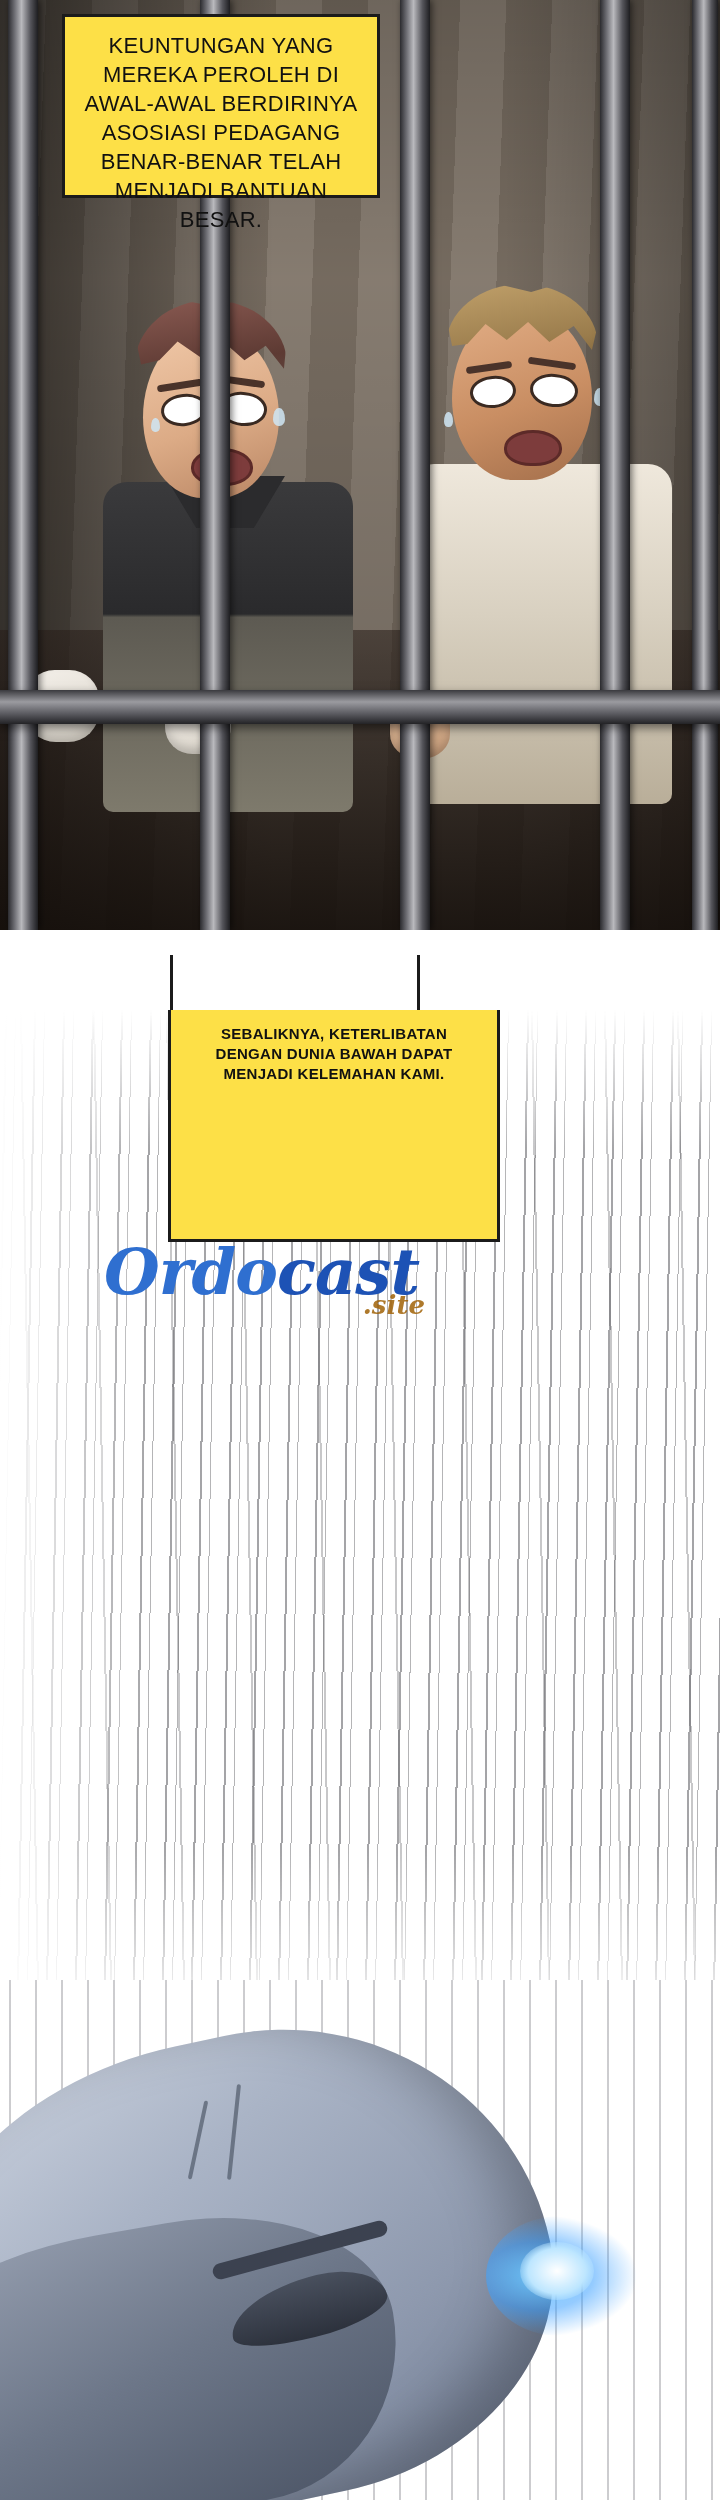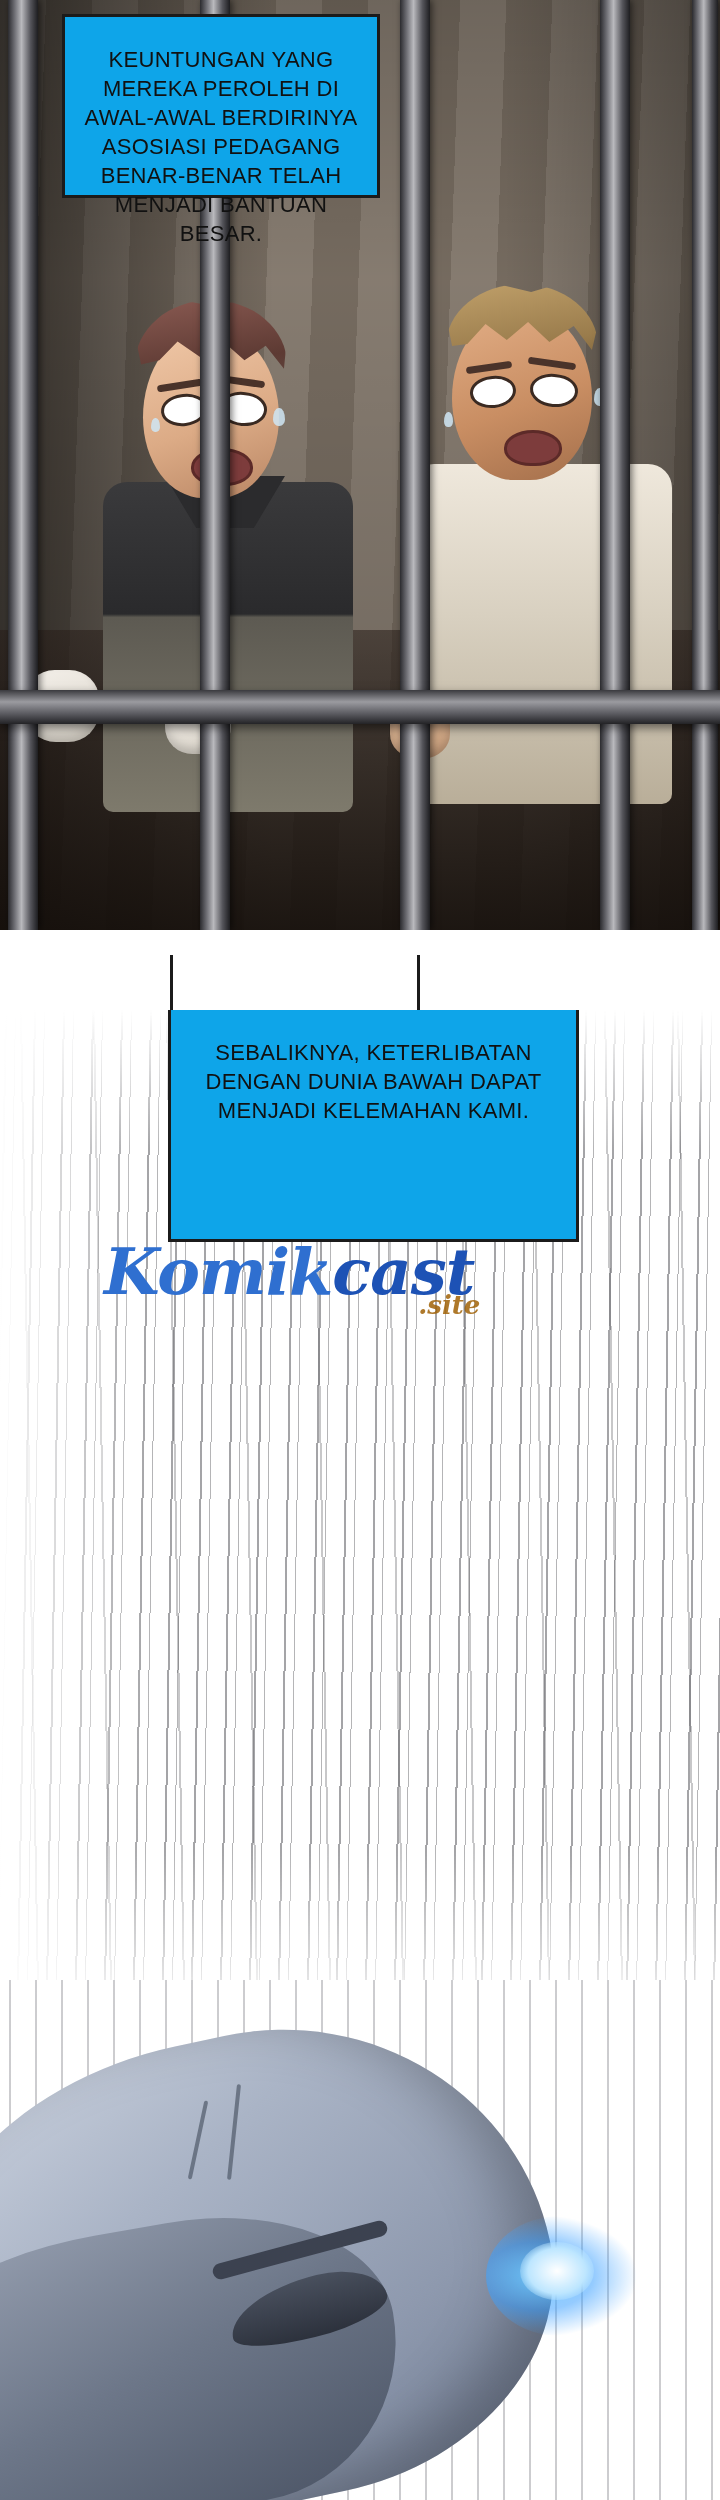--- a/index.html
+++ b/index.html
@@ -290,24 +290,24 @@
   .hair-strand {
     position: absolute;
     width: 4px;
     background: rgba(80,90,105,0.7);
     border-radius: 4px;
   }
 
   
   .bubble {
     position: absolute;
-    background: #0ea5e9;
+    background: #fde047;
     border: 3px solid #1b1b1b;
     box-sizing: border-box;
-    padding: 28px 16px;
+    padding: 14px 16px;
     text-align: center;
     color: #111111;
     font-family: "Liberation Sans", sans-serif;
     letter-spacing: 0.3px;
     line-height: 1.32;
     text-transform: uppercase;
     z-index: 20;
   }
   .bubble p { margin: 0; }
   .tail {
@@ -335,24 +335,25 @@
   #bubble-2-tail {
     left: 170px;
     top: 955px;
     width: 250px;
     height: 62px;
     border-top: none;
   }
   #bubble-3 {
     left: 168px;
     top: 1010px;
-    width: 411px;
+    width: 332px;
     height: 232px;
-    font-size: 22px;
+    font-size: 15px;
     border-top: none;
+    font-weight: bold;
   }
   #bubble-4 {
     left: 36px;
     top: 1725px;
     width: 350px;
     height: 212px;
     font-size: 22px;
     text-align: left;
   }
 
@@ -458,17 +459,17 @@
 
 
   <div class="tail" id="bubble-2-tail"></div>
 
   <div class="bubble" id="bubble-3">
     <p>Sebaliknya, keterlibatan dengan dunia bawah dapat menjadi kelemahan kami.</p>
   </div>
 
 
   <div class="watermark">
-    <span class="wm-text wm-komik">Komik</span><span class="wm-text wm-cast">cast</span>
+    <span class="wm-text wm-komik">Ordo</span><span class="wm-text wm-cast">cast</span>
     <span class="wm-site">.site</span>
   </div>
 
 </div>
 
 </body></html>

